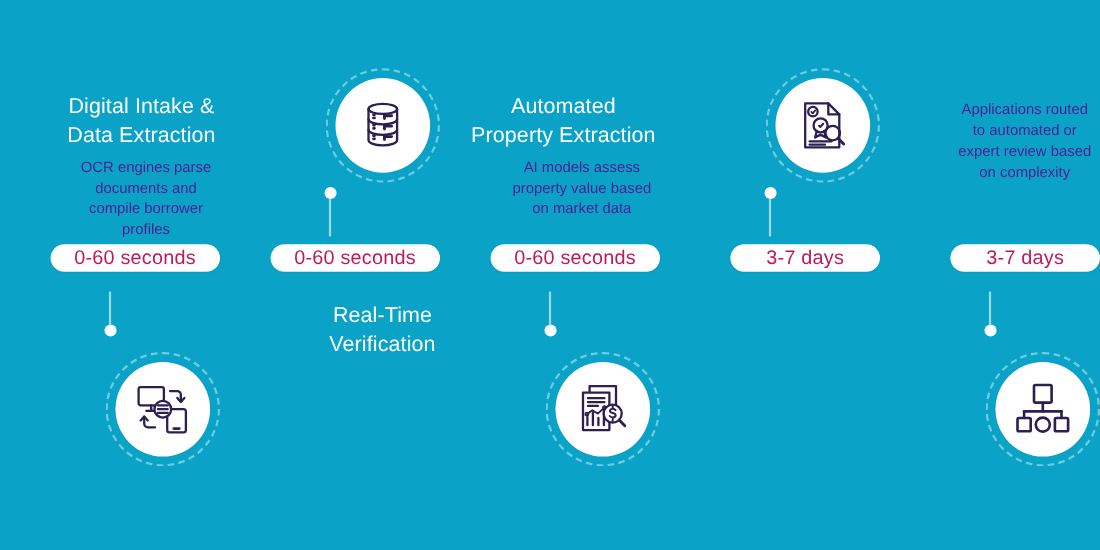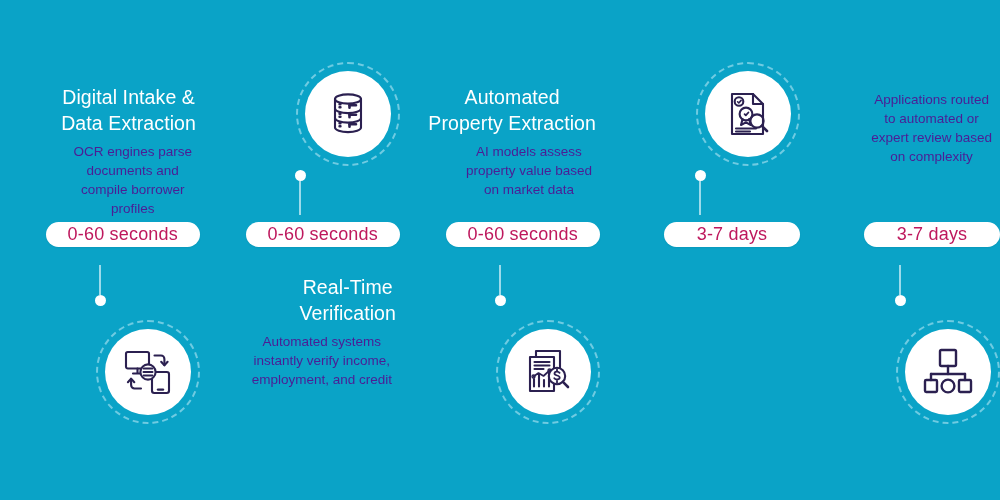--- a/index.html
+++ b/index.html
@@ -187,23 +187,20 @@
       <path d="M21.5 22.6h9M21.5 26h9M21.5 29.4h9" stroke-width="2"></path>
     </svg>
           </div>
         </div>
       </div>
     </div>
     <div class="col down">
       <div class="cell text-bot">
         <div class="title">Real-Time
 Verification</div>
-        <div class="desc">Automated systems
-instantly verify income,
-employment, and credit</div>
       </div>
       <div class="cell pill-row">
         <div class="pill">0-60 seconds</div>
       </div>
       <div class="conn conn-up">
         <div class="stem"></div>
         <div class="knob"></div>
       </div>
       <div class="cell icon-cell">
         <div class="medallion">

